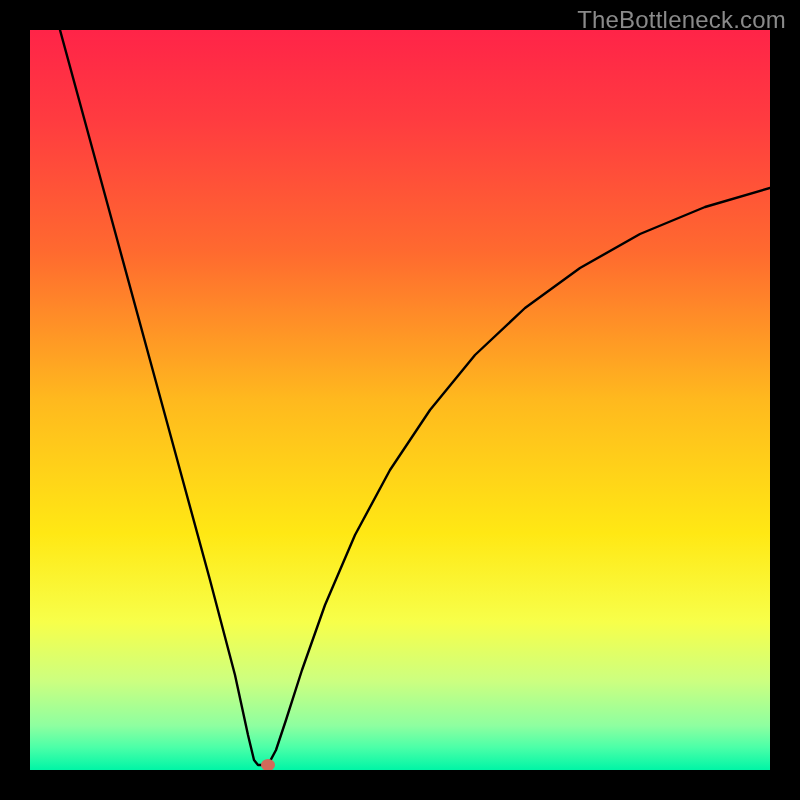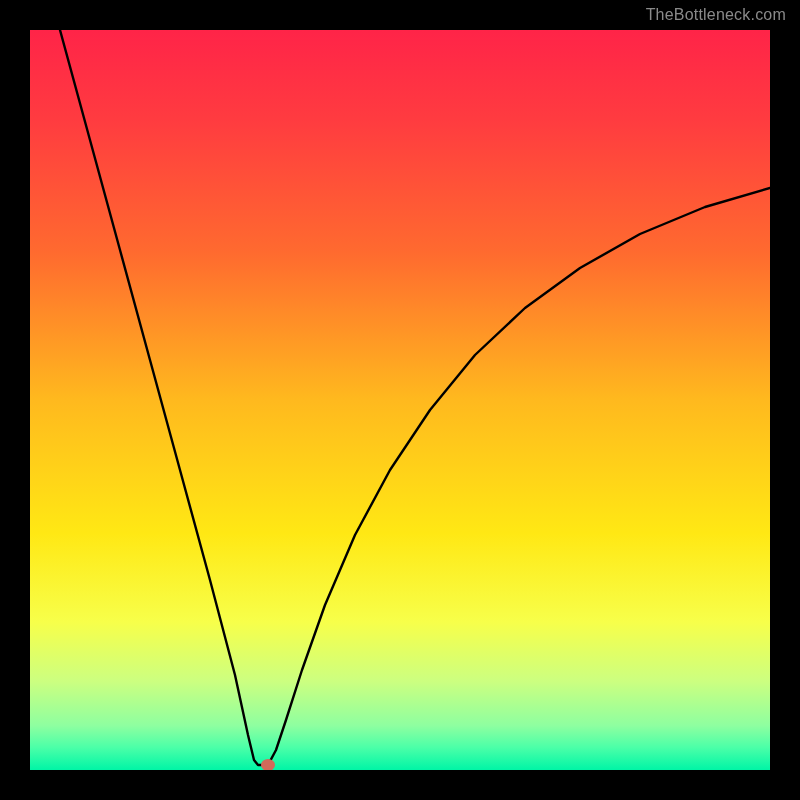--- a/index.html
+++ b/index.html
@@ -35,21 +35,21 @@
     position: absolute;
     inset: 0;
     width: 100%;
     height: 100%;
   }
   .watermark {
     position: absolute;
     top: 6px;
     right: 14px;
     color: #8a8a8a;
-    font-size: 16px;
+    font-size: 24px;
     font-weight: 500;
     letter-spacing: 0.2px;
     user-select: none;
   }
   .min-marker {
     position: absolute;
     width: 14px;
     height: 12px;
     border-radius: 50% / 50%;
     background: #d16a5a;

